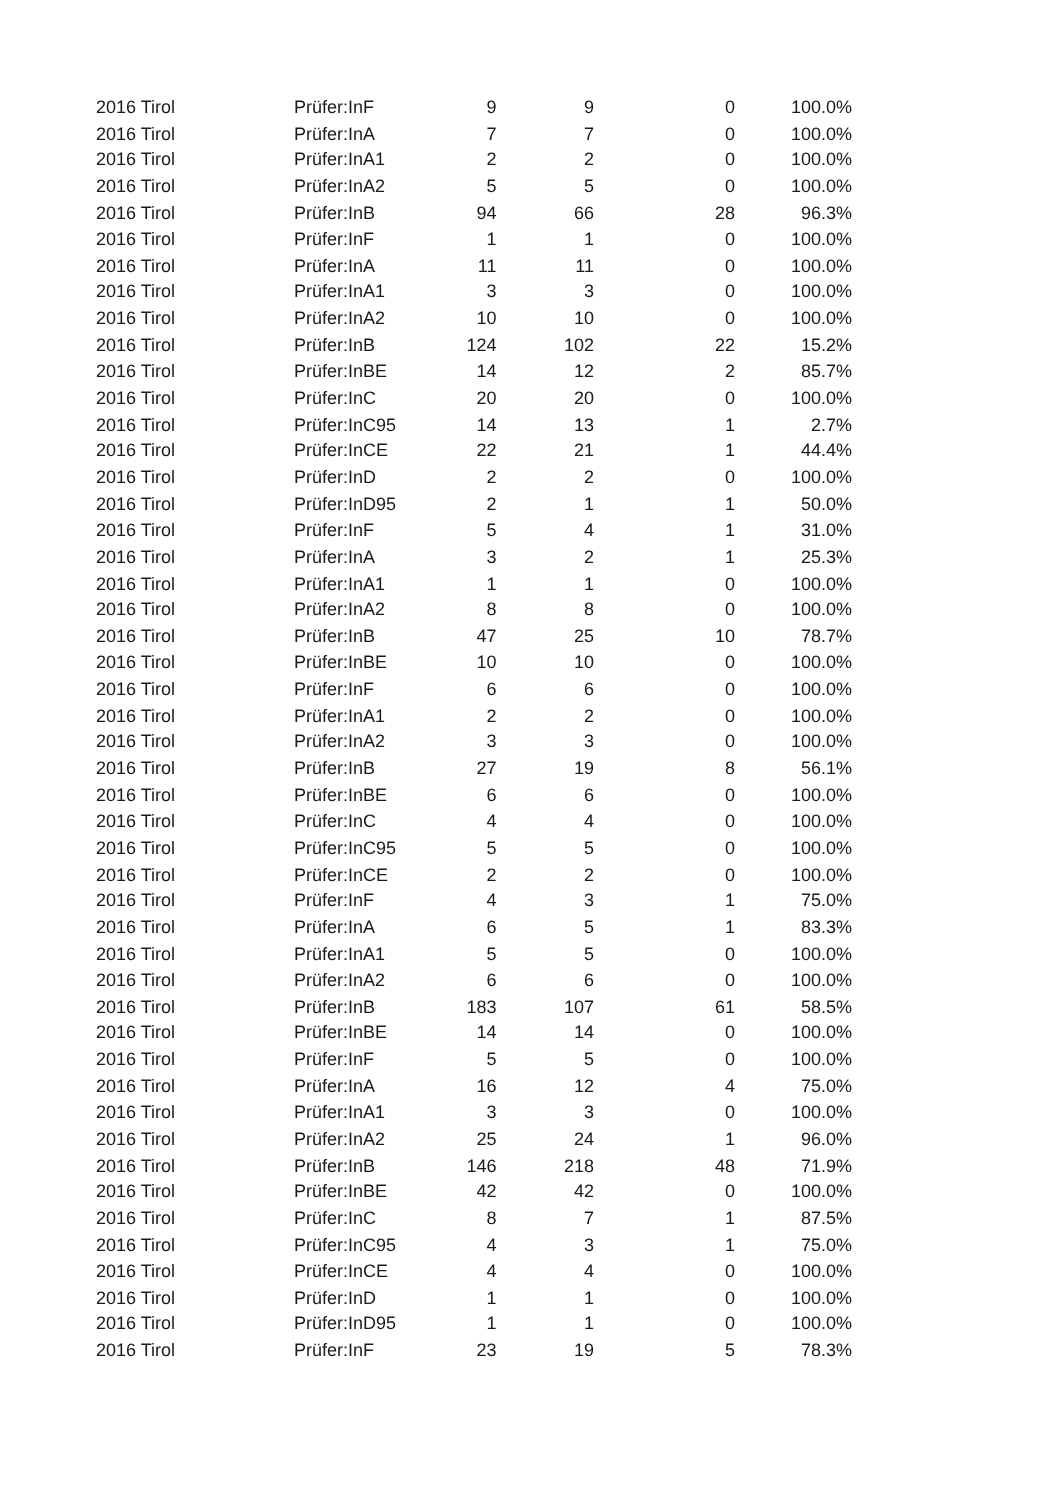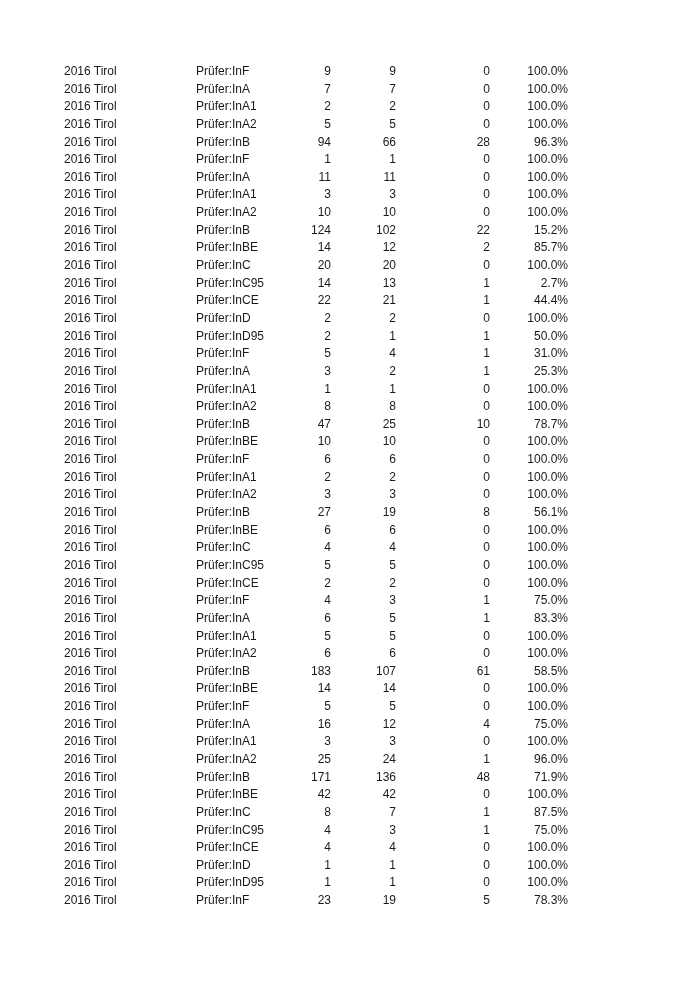--- a/index.html
+++ b/index.html
@@ -455,22 +455,22 @@
     <td class="c-total">25</td>
     <td class="c-pass">24</td>
     <td class="c-fail">1</td>
     <td class="c-rate">96.0%</td>
   </tr>
 
   <tr>
     <td class="c-year">2016 Tirol</td>
     <td class="c-exam">Prüfer:In</td>
     <td class="c-cat">B</td>
-    <td class="c-total">171</td>
-    <td class="c-pass">136</td>
+    <td class="c-total">146</td>
+    <td class="c-pass">218</td>
     <td class="c-fail">48</td>
     <td class="c-rate">71.9%</td>
   </tr>
 
   <tr>
     <td class="c-year">2016 Tirol</td>
     <td class="c-exam">Prüfer:In</td>
     <td class="c-cat">BE</td>
     <td class="c-total">42</td>
     <td class="c-pass">42</td>

